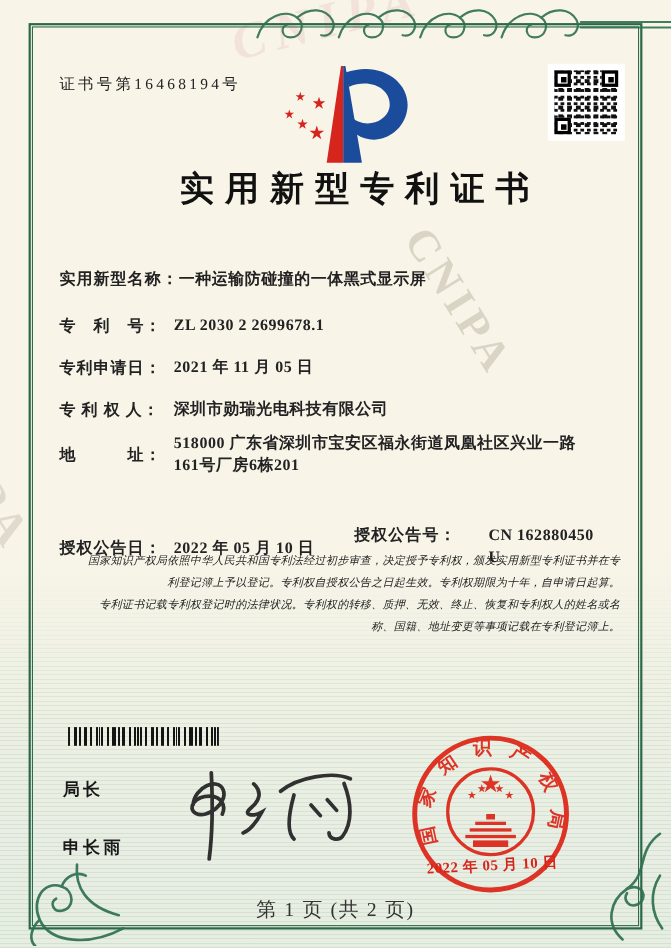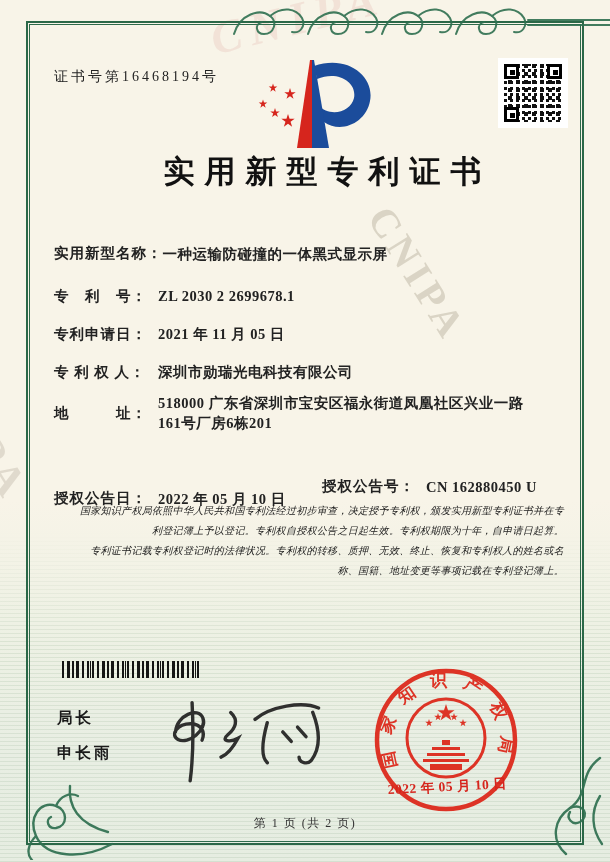--- a/index.html
+++ b/index.html
@@ -25,35 +25,35 @@
   .title{position:absolute;left:26px;top:151px;width:603px;text-align:center;
     font-size:31px;font-weight:700;letter-spacing:10px;color:#111;}
   .fields{position:absolute;left:54px;top:230px;width:488px;}
   .frow{display:flex;align-items:center;height:38px;font-size:14.5px;}
   .frow.first{height:47px;}
   .frow.addr{height:auto;min-height:44px;}
   .flabel{min-width:104px;white-space:pre;letter-spacing:1px;font-weight:600;}
   .fvalue{flex:1;letter-spacing:.5px;font-weight:600;line-height:20px;}
   .grant{position:absolute;left:54px;top:477px;width:492px;display:flex;font-size:14.5px;font-weight:600;}
   .grant .pair1{width:268px;display:flex;margin-top:12px;}
-  .grant .pair2{flex:1;display:flex;}
+  .grant .pair2{flex:1;display:flex;gap:18px;}
   .paras{position:absolute;left:50px;top:501px;width:514px;font-size:10px;line-height:20px;
     font-style:italic;letter-spacing:.3px;color:#1d1d1d;text-align:right;}
   .paras p{margin:0;text-indent:2em;}
   .barcode{position:absolute;left:62px;top:661px;width:137px;height:17px;
     background-image:repeating-linear-gradient(90deg,#141414 0 2px,transparent 2px 5px),
                      repeating-linear-gradient(90deg,#141414 0 1px,transparent 1px 7px);}
   .signer{position:absolute;left:57px;top:708px;font-family:"Liberation Sans","DejaVu Sans",sans-serif;
     font-size:15.5px;font-weight:700;letter-spacing:3px;color:#1a1a1a;}
-  .signer .name{margin-top:14px;}
+  .signer .name{margin-top:31px;}
   .signature{position:absolute;left:148px;top:690px;}
   .seal{position:absolute;left:372px;top:666px;opacity:.95;}
   .seal-date{position:absolute;left:375px;top:778px;width:145px;text-align:center;color:#d6251d;
     font-weight:700;font-size:13.5px;letter-spacing:.5px;transform:rotate(-3deg);}
-  .footer{position:absolute;left:26px;top:815px;width:558px;text-align:center;font-size:12px;
+  .footer{position:absolute;left:26px;top:815px;width:558px;text-align:center;font-size:18px;
     letter-spacing:1.5px;color:#333;}
   .wm{position:absolute;transform-origin:top left;pointer-events:none;font-weight:600;}
   .wm1{left:398px;top:198px;transform:rotate(58deg);font-size:40px;letter-spacing:5px;color:rgba(150,140,115,.30);}
   .wm2{left:-48px;top:342px;transform:rotate(58deg);font-size:44px;letter-spacing:6px;color:rgba(150,140,120,.24);}
   .wm3{left:205px;top:14px;transform:rotate(-14deg);font-style:italic;font-size:46px;letter-spacing:8px;color:rgba(205,120,110,.14);}
   .orn{position:absolute;pointer-events:none;}
   .orn-top{left:230px;top:0;}
   .orn-bl{left:12px;top:780px;}
   .orn-br{left:542px;top:756px;}
 </style>

